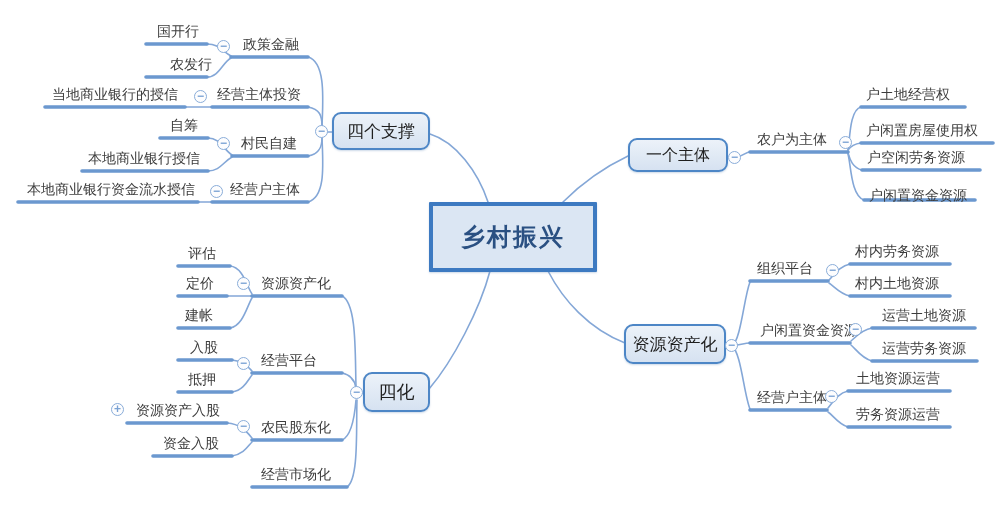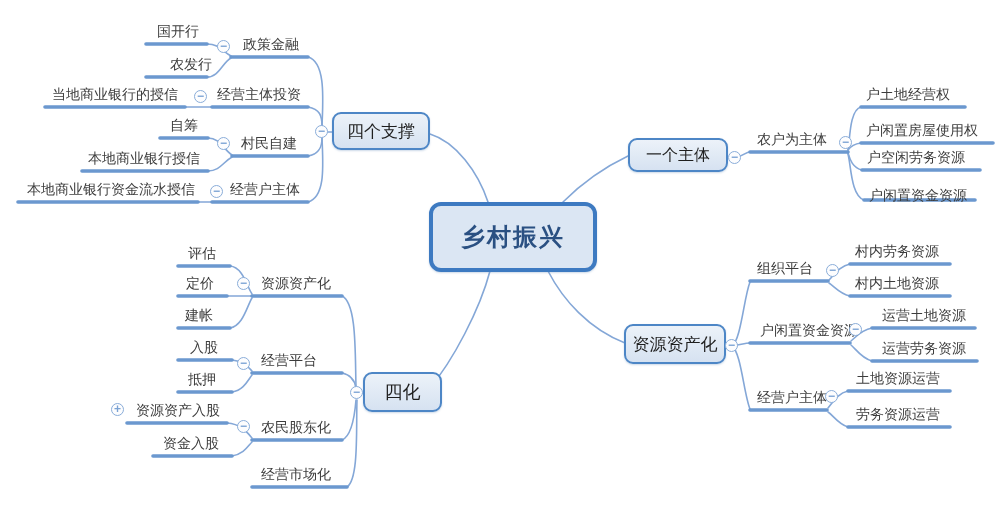--- a/index.html
+++ b/index.html
@@ -4,21 +4,21 @@
 <style>
   html,body{margin:0;padding:0;background:#fff;}
   .canvas{position:relative;width:1007px;height:506px;background:#ffffff;overflow:hidden;
           font-family:"Liberation Sans","DejaVu Sans",sans-serif;}
   .layer{position:absolute;left:0;top:0;}
   .topic{position:absolute;font-size:14px;color:#3c3c3c;white-space:nowrap;line-height:17px;}
   .node{position:absolute;display:flex;align-items:center;justify-content:center;
         border:2px solid #4d86c6;border-radius:9px;
         background:linear-gradient(180deg,#ecf2f9 0%,#d6e2f1 100%);
         font-size:18px;color:#1e1e1e;box-shadow:0 1px 2px rgba(110,145,190,.35);box-sizing:border-box;}
-  .node.root{border:4px solid #3d7ac1;border-radius:12px;background:#dbe6f3;
+  .node.root{border:4px solid #3d7ac1;border-radius:1px;background:#dbe6f3;
              font-size:24px;font-weight:bold;color:#2a5082;letter-spacing:2px;}
   .toggle{position:absolute;width:13px;height:13px;border:1px solid #8aadd9;border-radius:50%;
           background:#fdfdfe;color:#7aa2d4;box-sizing:border-box;text-align:center;cursor:pointer;z-index:5;}
   .toggle span{display:block;font-size:12px;line-height:10px;font-weight:bold;}
 </style>
 </head>
 <body>
 
 <div class="canvas">
 
@@ -104,21 +104,21 @@
       <path d="M848 427 H950"></path>
     </g>
   </svg>
 
   <div class="node root" style="left:429px;top:202px;width:168px;height:70px;">
     <span>乡村振兴</span>
   </div>
   <div class="node" style="left:332px;top:112px;width:98px;height:38px;font-size:17px;">
     <span>四个支撑</span>
   </div>
-  <div class="node" style="left:363px;top:372px;width:79px;height:40px;">
+  <div class="node" style="left:363px;top:372px;width:67px;height:40px;">
     <span>四化</span>
   </div>
   <div class="node" style="left:628px;top:138px;width:100px;height:34px;font-size:16px;">
     <span>一个主体</span>
   </div>
   <div class="node" style="left:624px;top:324px;width:102px;height:40px;font-size:17px;">
     <span>资源资产化</span>
   </div>
 
   <div class="topic" style="left:157px;top:23px;">国开行</div>

